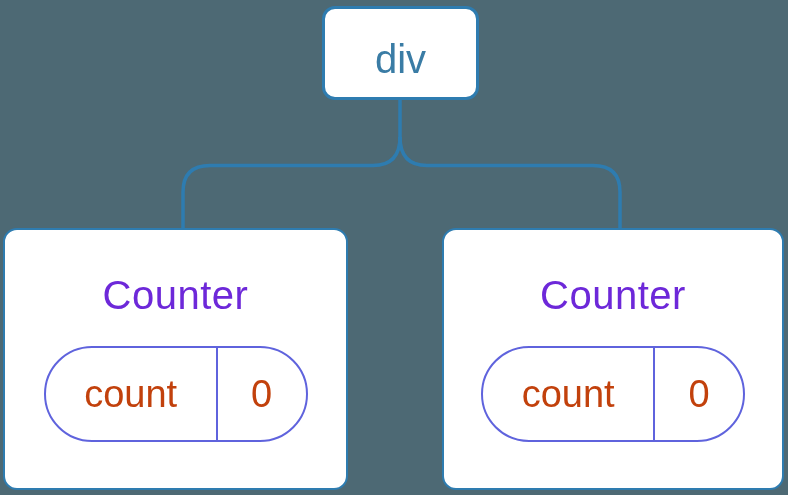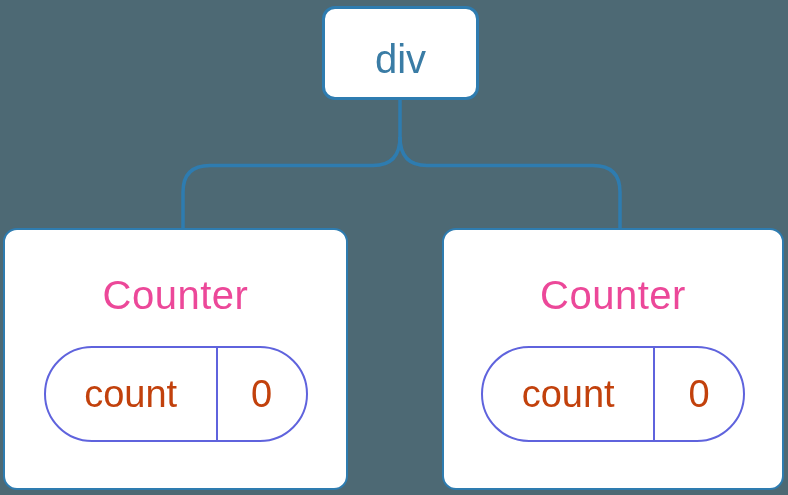--- a/index.html
+++ b/index.html
@@ -59,21 +59,21 @@
     display: flex;
     flex-direction: column;
     align-items: center;
   }
   .card-left  { left: 3px;   width: 345px; }
   .card-right { left: 442px; width: 342px; }
   .card-title {
     margin-top: 42px;
     font-size: 40px;
     line-height: 1.15;
-    color: #ec4899;
+    color: #6d28d9;
     letter-spacing: 0.5px;
   }
   .state-pill {
     margin-top: 28px;
     width: 264px;
     height: 96px;
     box-sizing: border-box;
     border: 2px solid #5f63dd;
     border-radius: 48px;
     display: flex;

